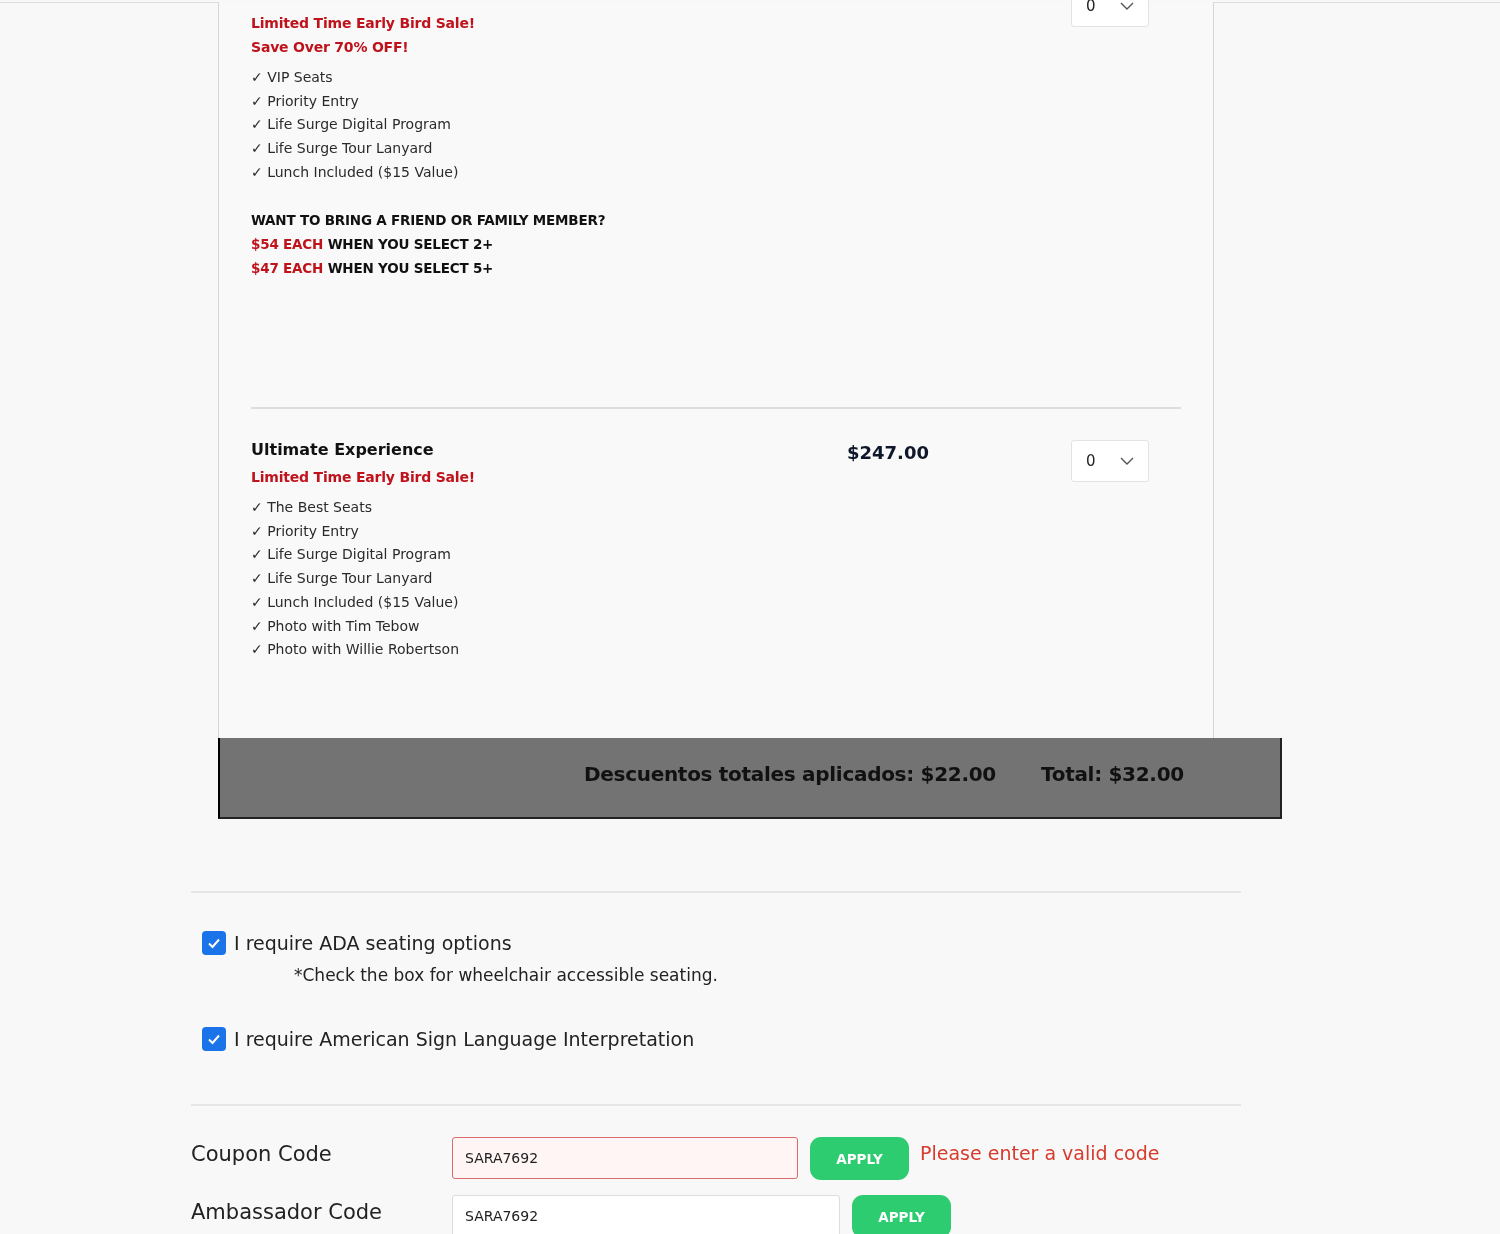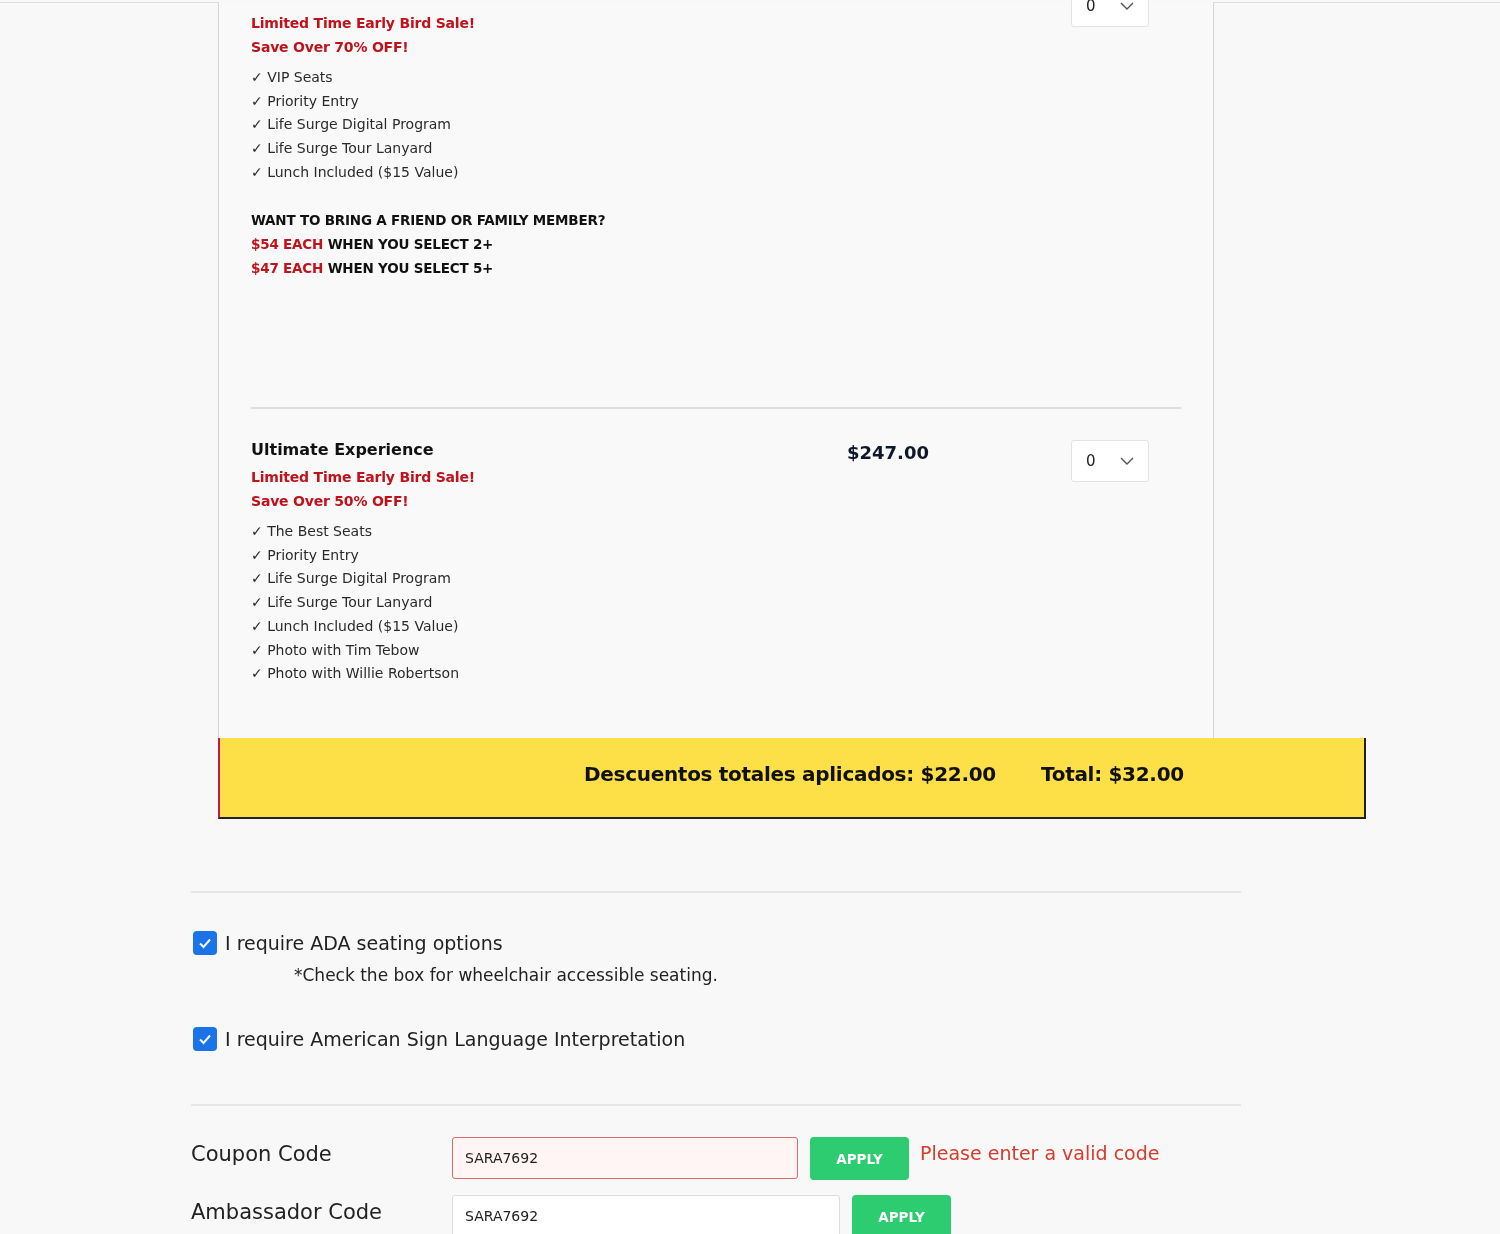--- a/index.html
+++ b/index.html
@@ -25,44 +25,44 @@
     .price { position: absolute; left: 596px; top: 0; font-weight: bold; font-size: 18px; color: #0f172a; }
     .qty {
       position: absolute; left: 852px; width: 78px; height: 42px;
       background: #fff; border: 1px solid #e3e3e3; border-radius: 3px;
       display: flex; align-items: center; padding: 0 0 0 14px;
       font-size: 15px; color: #222;
     }
     .qty .chev { position: absolute; right: 14px; top: 13px; width: 14px; height: 14px; }
     .ticket-divider { position: absolute; left: 32px; top: 405px; width: 930px; height: 2px; background: #ddd; }
     .totals-box {
-      position: absolute; left: 218px; top: 738px; width: 1148px; height: 81px;
-      border-left: 2px solid #be185d; border-right: 2px solid #222; border-bottom: 2px solid #222;
-      background: #fde047;
+      position: absolute; left: 218px; top: 738px; width: 1064px; height: 81px;
+      border-left: 2px solid #000000; border-right: 2px solid #222; border-bottom: 2px solid #222;
+      background: #737373;
     }
     .totals-disc { position: absolute; left: 364px; top: 24px; font-weight: bold; font-size: 20px; color: #111; letter-spacing: -0.3px; }
     .totals-total { position: absolute; left: 821px; top: 24px; font-weight: bold; font-size: 20px; color: #111; letter-spacing: -0.3px; }
     .hr { position: absolute; left: 191px; width: 1050px; height: 2px; background: #e6e6e6; }
-    .check-row { position: absolute; left: 193px; display: flex; align-items: center; }
+    .check-row { position: absolute; left: 202px; display: flex; align-items: center; }
     .cbox {
       width: 24px; height: 24px; border-radius: 4px; background: #1a73e8;
       display: flex; align-items: center; justify-content: center; margin-right: 8px;
     }
     .check-label { font-size: 19px; color: #222; }
     .check-note { position: absolute; left: 294px; top: 965px; font-size: 17px; color: #222; }
     .field-label { position: absolute; left: 191px; font-size: 21px; color: #222; }
     .input {
       position: absolute; height: 42px; border-radius: 3px; padding: 8px 12px;
       font-family: "DejaVu Sans", sans-serif; font-size: 14px; color: #222;
       background: #fff; border: 1px solid #ddd; outline: none;
     }
     .input.err { background: #fff5f5; border: 1px solid #d96b6b; }
     .apply-btn {
       position: absolute; height: 43px; background: #2ecc71; color: #fff;
-      border: none; border-radius: 4px; font-weight: bold; font-size: 13.5px;
+      border: none; border-radius: 11px; font-weight: bold; font-size: 13.5px;
       font-family: "DejaVu Sans", sans-serif; cursor: pointer;
     }
     .error-msg { position: absolute; left: 920px; top: 1142px; font-size: 19px; color: #d63b2c; }
   </style>
 </head>
 <body>
 
 <div class="top-rule"></div>
 
 <div class="ticket-panel">
@@ -89,21 +89,20 @@
         <polyline points="1,4 7,10 13,4" fill="none" stroke="#555" stroke-width="1.4"></polyline>
       </svg>
   </div>
 
   <div class="ticket-divider"></div>
 
   <div class="ticket" style="top: 438px;">
     <div class="ticket-name">Ultimate Experience</div>
     <div class="price" style="top: 2px;">$247.00</div>
     <div class="sale" style="margin-top: 6px;">Limited Time Early Bird Sale!</div>
-    <div class="sale">Save Over 50% OFF!</div>
     <div class="perks">
       <div class="perk">✓ The Best Seats</div>
       <div class="perk">✓ Priority Entry</div>
       <div class="perk">✓ Life Surge Digital Program</div>
       <div class="perk">✓ Life Surge Tour Lanyard</div>
       <div class="perk">✓ Lunch Included ($15 Value)</div>
       <div class="perk">✓ Photo with Tim Tebow</div>
       <div class="perk">✓ Photo with Willie Robertson</div>
     </div>
   </div>

